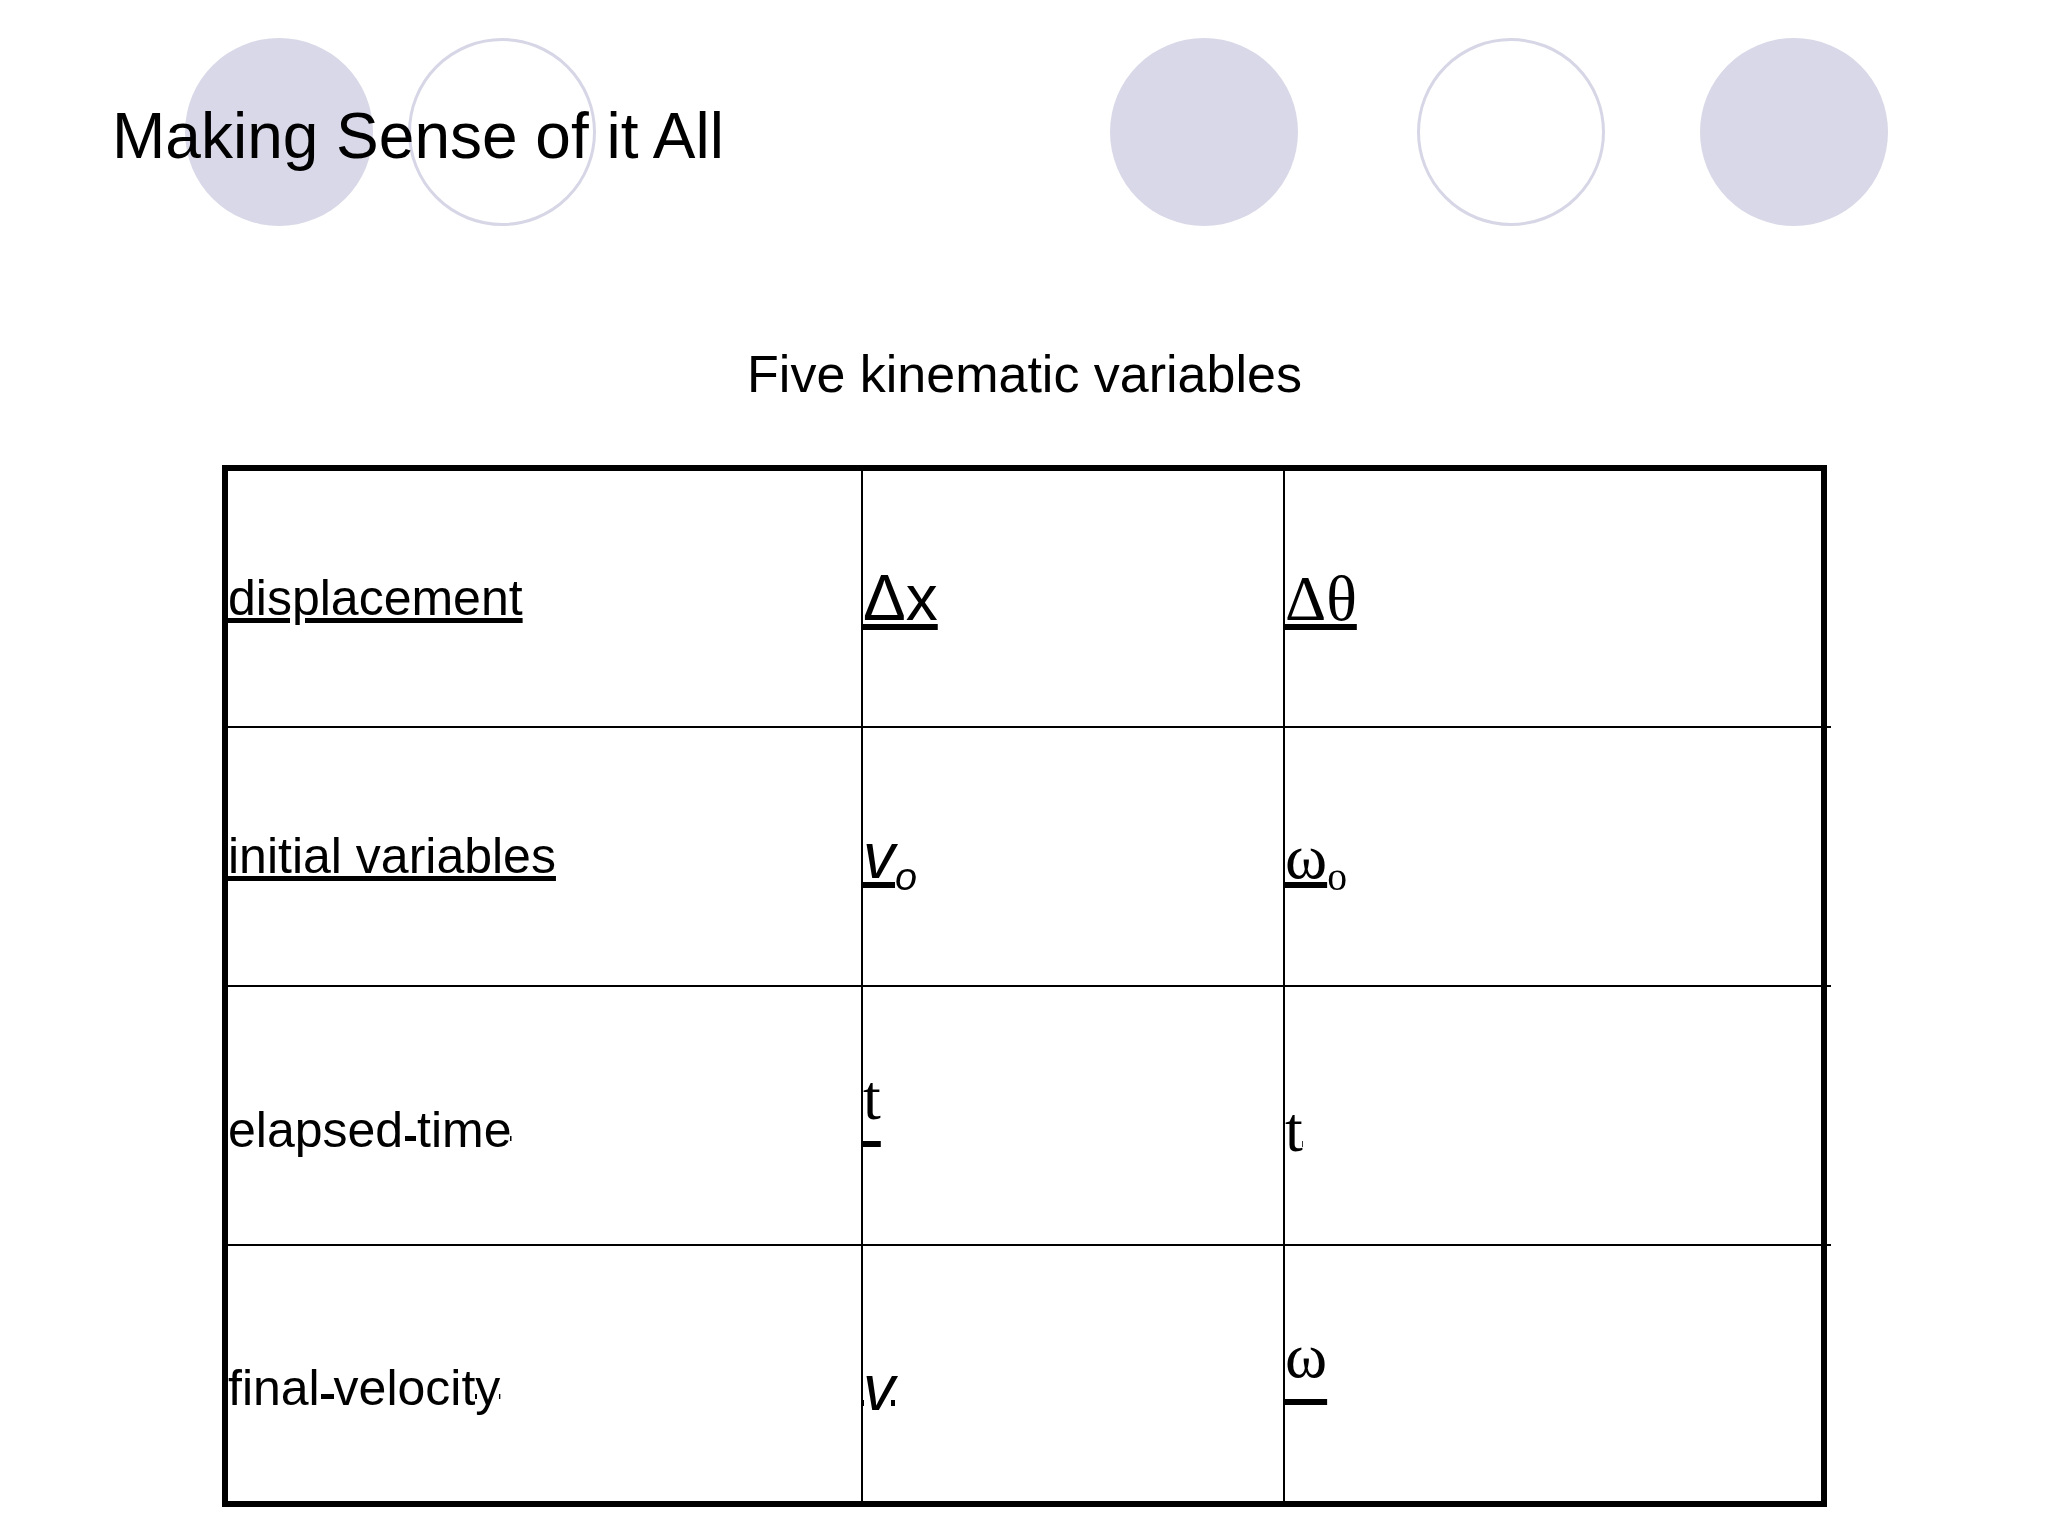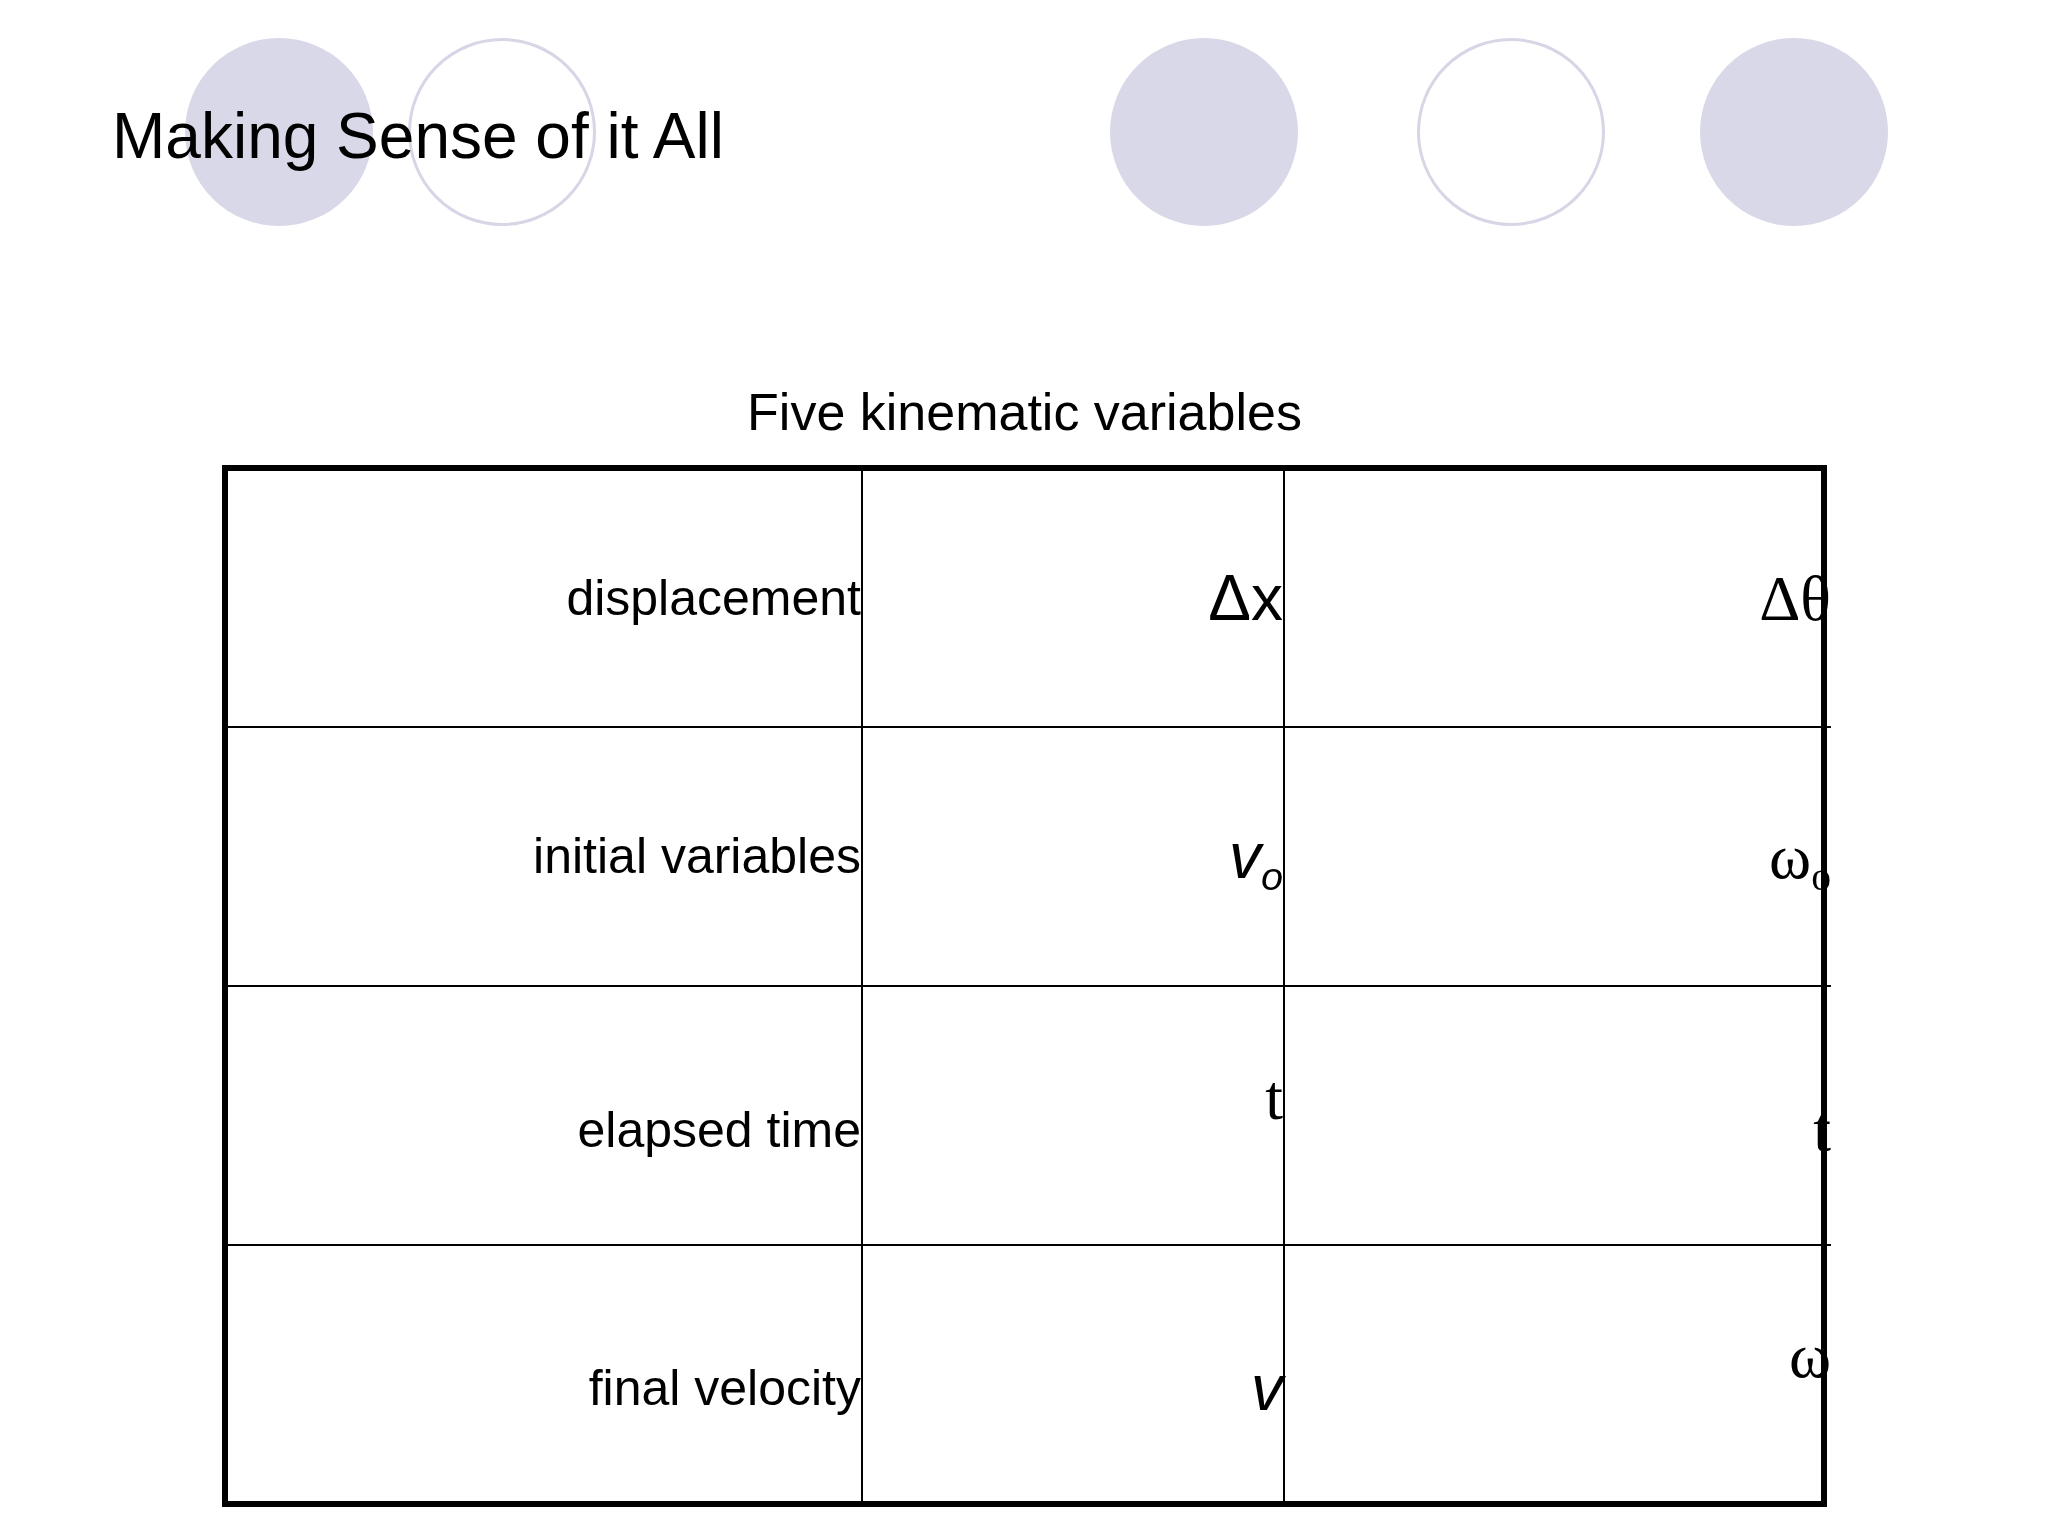--- a/index.html
+++ b/index.html
@@ -48,21 +48,21 @@
     font-weight: 400;
     letter-spacing: 0px;
     white-space: nowrap;
     color: #000;
   }
 
   
   #table-caption {
     position: absolute;
     left: 222px;
-    top: 386px;
+    top: 348px;
     width: 1605px;
     text-align: center;
     font-size: 52px;
     line-height: 1.0;
     white-space: nowrap;
   }
 
   
   #kinematics-table {
     position: absolute;
@@ -77,22 +77,23 @@
   #kinematics-table table {
     width: 100%;
     height: 100%;
     border-collapse: collapse;
     table-layout: fixed;
   }
   #kinematics-table td {
     border: 2px solid #000;
     padding: 0;
     margin: 8px;
-    text-align: right;
+    text-align: left;
     vertical-align: middle;
+    text-decoration: underline;
   }
   #kinematics-table tr > td:first-child { border-left: none; }
   #kinematics-table tr > td:last-child  { border-right: none; }
   #kinematics-table tr:first-child td   { border-top: none; }
   #kinematics-table tr:last-child td    { border-bottom: none; }
 
   .col-name { width: 633px; }
   .col-lin  { width: 420px; }
   .col-rot  { width: 546px; }
 

